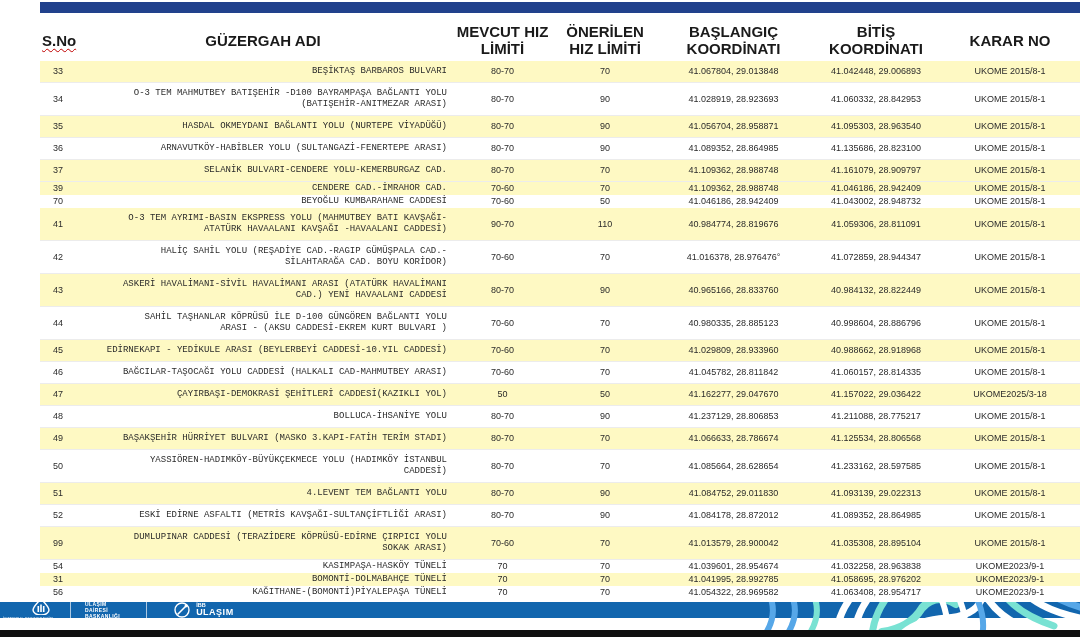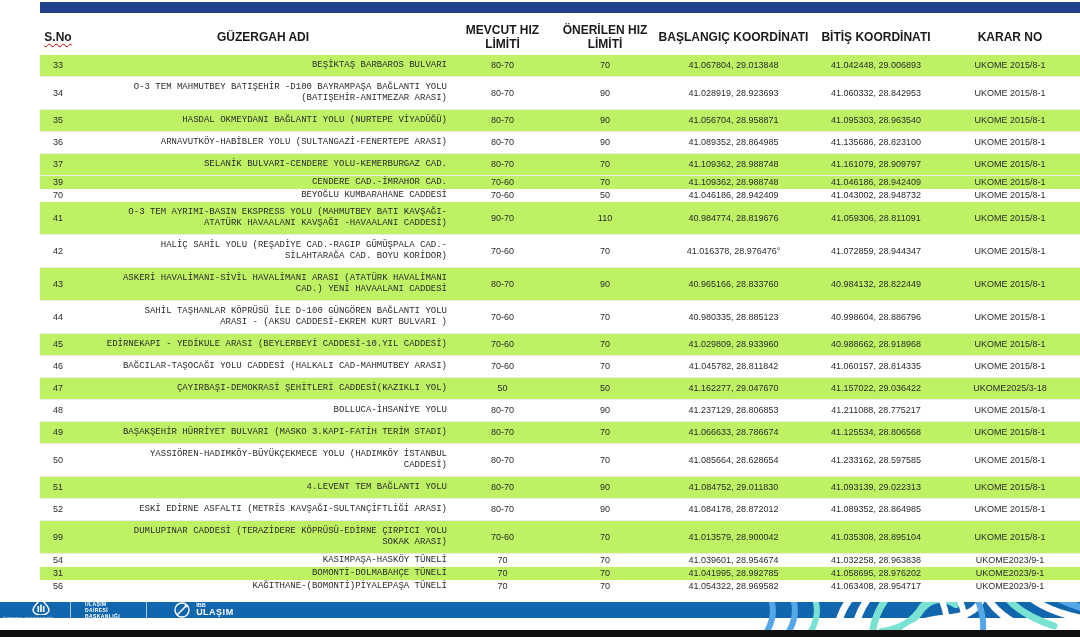--- a/index.html
+++ b/index.html
@@ -3,26 +3,26 @@
 <meta charset="utf-8">
 <style>
   html,body{margin:0;padding:0;background:#e9e9e9;}
   .screen{position:relative;width:1080px;height:637px;background:#ffffff;overflow:hidden;
           font-family:"Liberation Sans",sans-serif;}
   
   .top-bar{position:absolute;left:40px;right:0;top:2px;height:11px;background:#21418c;}
   
   .table-wrap{position:absolute;left:40px;top:18px;width:1040px;}
   table{border-collapse:collapse;table-layout:fixed;width:1040px;}
-  th{font-size:12px;font-weight:bold;color:#1a1a1a;padding:5px 2px 4px 2px;text-align:center;vertical-align:middle;}
+  th{font-size:15px;font-weight:bold;color:#1a1a1a;padding:5px 2px 4px 2px;text-align:center;vertical-align:middle;}
   th.sno{text-decoration-line:underline;text-decoration-style:wavy;text-decoration-color:#c00000;text-decoration-thickness:1px;text-underline-offset:2px;}
   td{font-size:9px;line-height:11px;color:#2b2b2b;text-align:center;vertical-align:middle;
      padding:5px 3px;border-bottom:1px solid #ececec;overflow:hidden;}
   td.name{text-align:right;padding-left:6px;white-space:pre-line;font-family:Liberation Mono, monospace;}
-  tr.alt{background:#bef264;}
+  tr.alt{background:#fef9c3;}
   tr.tight td{padding-top:1px;padding-bottom:1px;border-bottom:none;}
   
   .footer-bar{position:absolute;left:0;right:0;top:602px;height:16px;background:#1266ae;display:flex;align-items:center;}
   .bottom-strip{position:absolute;left:0;right:0;bottom:0;height:7px;background:#101010;}
   .f-item{display:flex;flex-direction:column;align-items:center;justify-content:center;color:#fff;}
   .ibb-logo{margin-left:26px;width:30px;}
   .ibb-caption{font-size:4px;letter-spacing:.2px;margin-top:1px;white-space:nowrap;color:#fff;}
   .f-divider{width:1px;height:18px;background:rgba(255,255,255,.65);margin:0 14px;}
   .dept{font-size:5px;line-height:6px;font-weight:bold;letter-spacing:.4px;color:#fff;}
   .brand{display:flex;align-items:center;gap:5px;color:#fff;}

